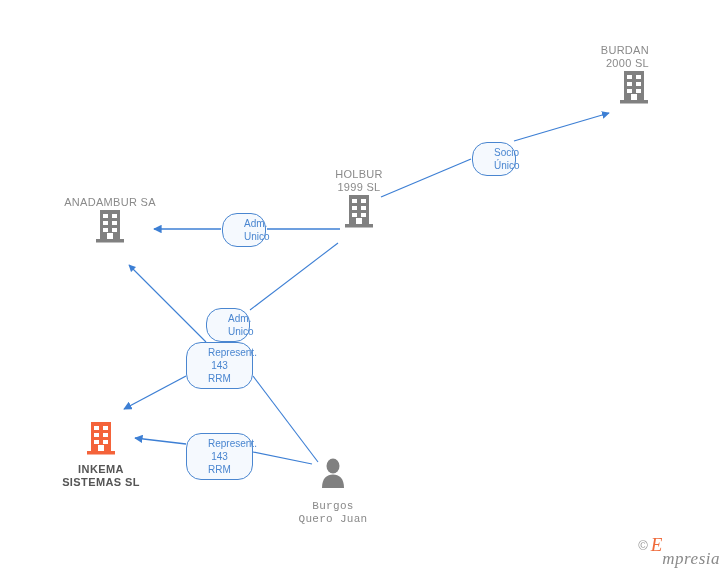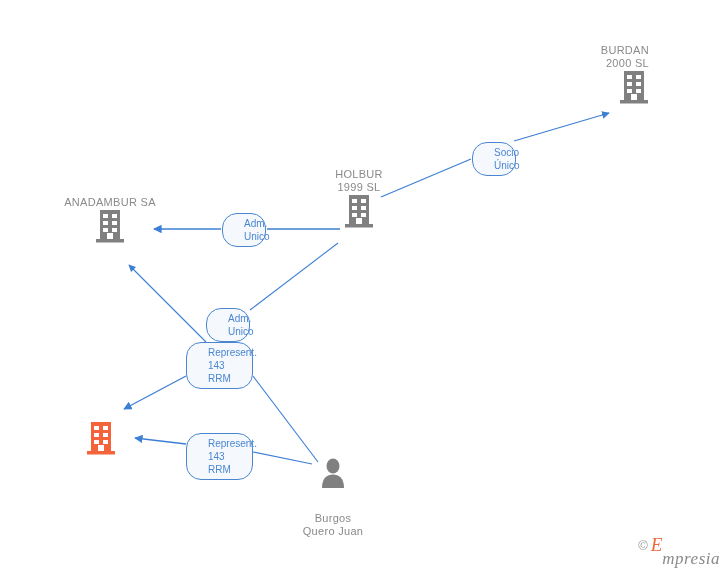--- a/index.html
+++ b/index.html
@@ -21,21 +21,21 @@
   .node-icon{display:block;margin:0 auto;}
   .edge-label{
     position:absolute;
     border:1px solid #4a86d0;
     background:#f5f9fe;
     border-radius:15px;
     color:#4a86d0;
     font-size:10px;
     line-height:13px;
     padding:3px 21px;
-    text-align:left;
+    text-align:center;
     white-space:pre-line;
     box-sizing:border-box;
   }
   .watermark{
     position:absolute;right:8px;bottom:6px;
     display:flex;align-items:center;gap:3px;
     font-size:16px;color:#8a8a8a;
   }
   .wm-c{font-size:13px;color:#9a9a9a;}
   .wm-e{color:#ef6a3a;font-family:"Liberation Serif",serif;font-style:italic;font-size:19px;}
@@ -137,30 +137,32 @@
       <rect x="1" y="30" width="28" height="3.5" fill="#f4633a"></rect>
       <rect x="8" y="5" width="5" height="4" fill="#ffffff"></rect>
       <rect x="17" y="5" width="5" height="4" fill="#ffffff"></rect>
       <rect x="8" y="12" width="5" height="4" fill="#ffffff"></rect>
       <rect x="17" y="12" width="5" height="4" fill="#ffffff"></rect>
       <rect x="8" y="19" width="5" height="4" fill="#ffffff"></rect>
       <rect x="17" y="19" width="5" height="4" fill="#ffffff"></rect>
       <rect x="12" y="24" width="6" height="6" fill="#ffffff"></rect>
     </svg>
   </span>
+  <div class="node-label strong" style="margin-top:4px;">INKEMA
+SISTEMAS SL</div>
 </div>
 
 <div class="node" style="left:273px;top:458px;width:120px;">
   <span class="node-icon">
     <svg width="28" height="30" viewBox="0 0 28 30" xmlns="http://www.w3.org/2000/svg">
       <ellipse cx="14" cy="8" rx="6.5" ry="7.5" fill="#808080"></ellipse>
       <path d="M 3 30 C 3 20 8 16.5 14 16.5 C 20 16.5 25 20 25 30 Z" fill="#808080"></path>
     </svg>
   </span>
-  <div class="node-label" style="margin-top:20px;">Burgos
+  <div class="node-label" style="margin-top:8px;font-family:Liberation Mono, monospace;">Burgos
 Quero Juan</div>
 </div>
 
 <div class="edge-label" style="left:472px;top:142px;width:42px;">Socio
 Único</div>
 
 <div class="edge-label" style="left:222px;top:213px;width:44px;">Adm.
 Unico</div>
 
 <div class="edge-label" style="left:206px;top:308px;width:44px;">Adm.

